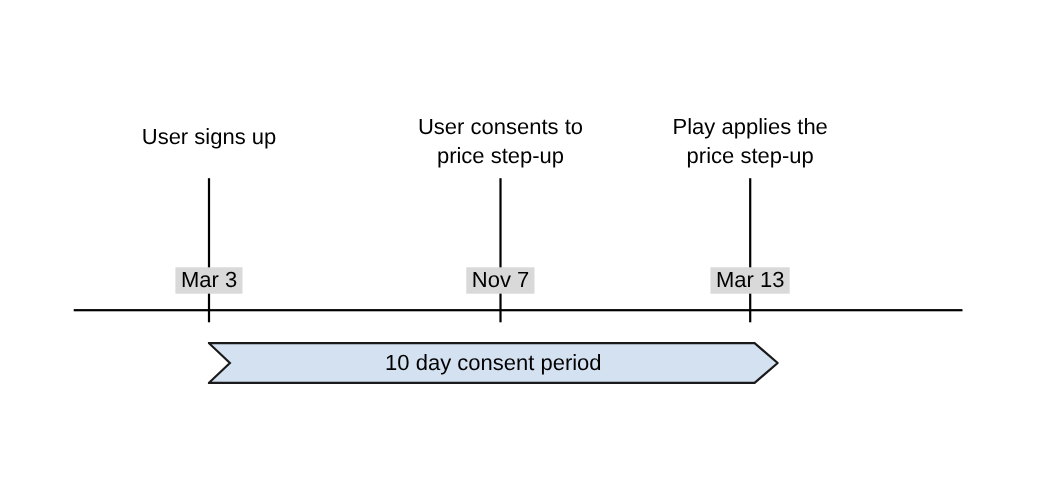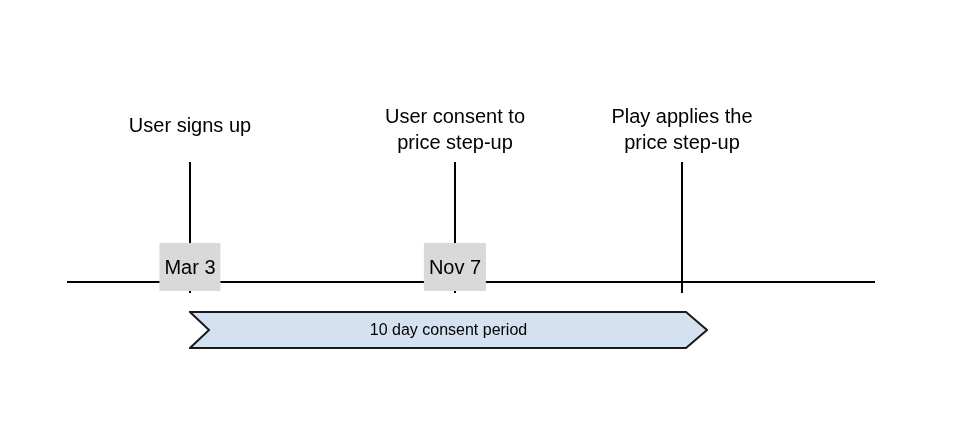--- a/index.html
+++ b/index.html
@@ -43,21 +43,21 @@
   .event-title.single { top: 112px; }
   .event-title.double { top: 103px; }
   .date-label {
     position: absolute;
     top: 243px;
     transform: translateX(-50%);
     background: #d9d9d9;
     font-size: 20px;
     line-height: 24px;
     height: 24px;
-    padding: 12px 5px;
+    padding: 0 5px;
     white-space: nowrap;
   }
   .x-e0 { left: 190px; }
   .x-e1 { left: 455px; }
   .x-e2 { left: 682px; }
   .banner {
     position: absolute;
     left: 189px;
     top: 311px;
     width: 519px;
@@ -71,43 +71,44 @@
   }
   .banner-label {
     position: absolute;
     left: 0;
     top: 0;
     right: 0;
     bottom: 0;
     display: flex;
     align-items: center;
     justify-content: center;
-    font-size: 16px;
+    font-size: 20px;
     line-height: 20px;
   }
 </style>
 </head>
 <body>
 
 <div class="canvas">
 
   <div class="axis"></div>
 
   <div class="tick x-e0"></div>
   <div class="event-title single x-e0">User signs up</div>
   <div class="date-label x-e0">Mar 3</div>
 
   <div class="tick x-e1"></div>
-  <div class="event-title double x-e1">User consent to
+  <div class="event-title double x-e1">User consents to
 price step-up</div>
   <div class="date-label x-e1">Nov 7</div>
 
   <div class="tick x-e2"></div>
   <div class="event-title double x-e2">Play applies the
 price step-up</div>
+  <div class="date-label x-e2">Mar 13</div>
 
   <div class="banner">
     <svg width="519" height="38" viewBox="0 0 519 38">
       <polygon points="1,1 497,1 518,19 497,37 1,37 20,19" fill="#d3e1f1" stroke="#1a1a1a" stroke-width="2" stroke-linejoin="miter"></polygon>
     </svg>
     <div class="banner-label">10 day consent period</div>
   </div>
 
 </div>
 

